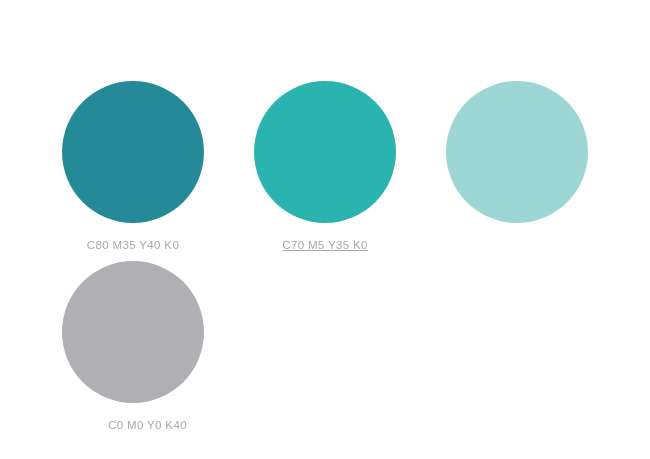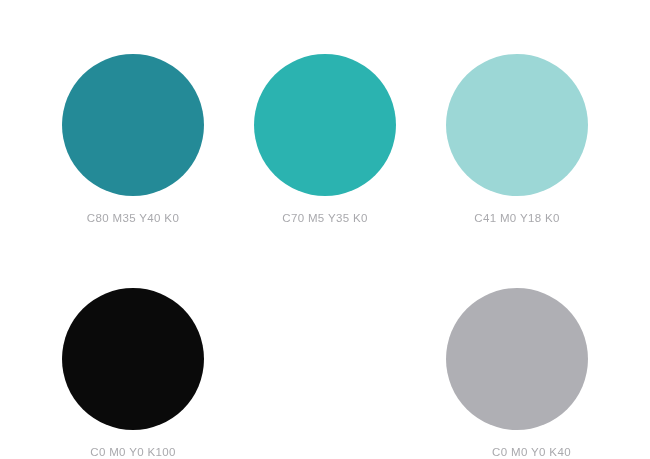--- a/index.html
+++ b/index.html
@@ -16,21 +16,21 @@
 
   .palette-board {
     position: relative;
     width: 566px;
     height: 459px;
     background: #ffffff;
     box-sizing: border-box;
     padding: 54px 62px 0 62px;
     display: flex;
     flex-direction: column;
-    justify-content: space-between;
+    justify-content: center;
   }
 
   .swatch-row {
     display: flex;
     flex-direction: row;
     justify-content: space-between;
     align-items: flex-start;
     width: 526px;
     margin: 0 auto;
   }
@@ -71,36 +71,31 @@
 
   <div class="swatch-row row-top">
 
     <div class="swatch">
       <span class="swatch-disc" style="background-color: rgb(36, 138, 151);"></span>
       <span class="swatch-label" style="color: rgb(169, 169, 173);">C80 M35 Y40 K0</span>
     </div>
 
     <div class="swatch">
       <span class="swatch-disc" style="background-color: rgb(43, 179, 176);"></span>
-      <span class="swatch-label" style="color: rgb(169, 169, 173);">C70 M5 Y35 K0</span>
+      <span class="swatch-label" style="color: rgb(169, 169, 173); text-decoration: underline;">C70 M5 Y35 K0</span>
     </div>
 
     <div class="swatch">
       <span class="swatch-disc" style="background-color: rgb(156, 215, 214);"></span>
-      <span class="swatch-label" style="color: rgb(169, 169, 173);">C41 M0 Y18 K0</span>
     </div>
 
   </div>
 
   <div class="swatch-row row-bottom">
 
-    <div class="swatch">
-      <span class="swatch-disc" style="background-color: rgb(10, 10, 10);"></span>
-      <span class="swatch-label" style="color: rgb(169, 169, 173);">C0 M0 Y0 K100</span>
-    </div>
 
     <div class="swatch">
       <span class="swatch-disc" style="background-color: rgb(175, 175, 180);"></span>
       <span class="swatch-label" style="color: rgb(169, 169, 173); margin-left: 29px;">C0 M0 Y0 K40</span>
     </div>
 
 
   </div>
 
 </div>

